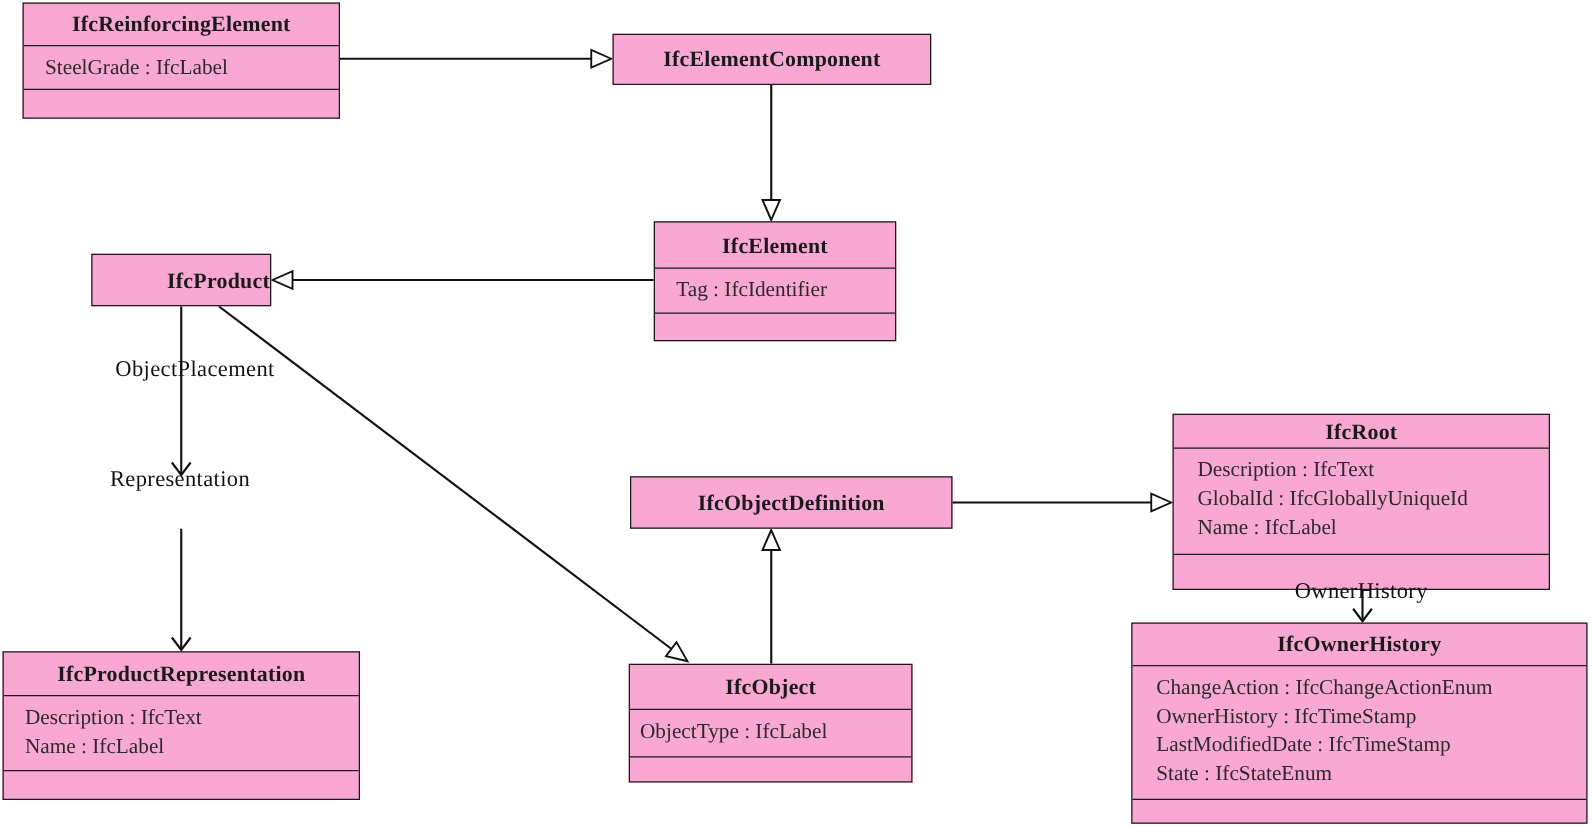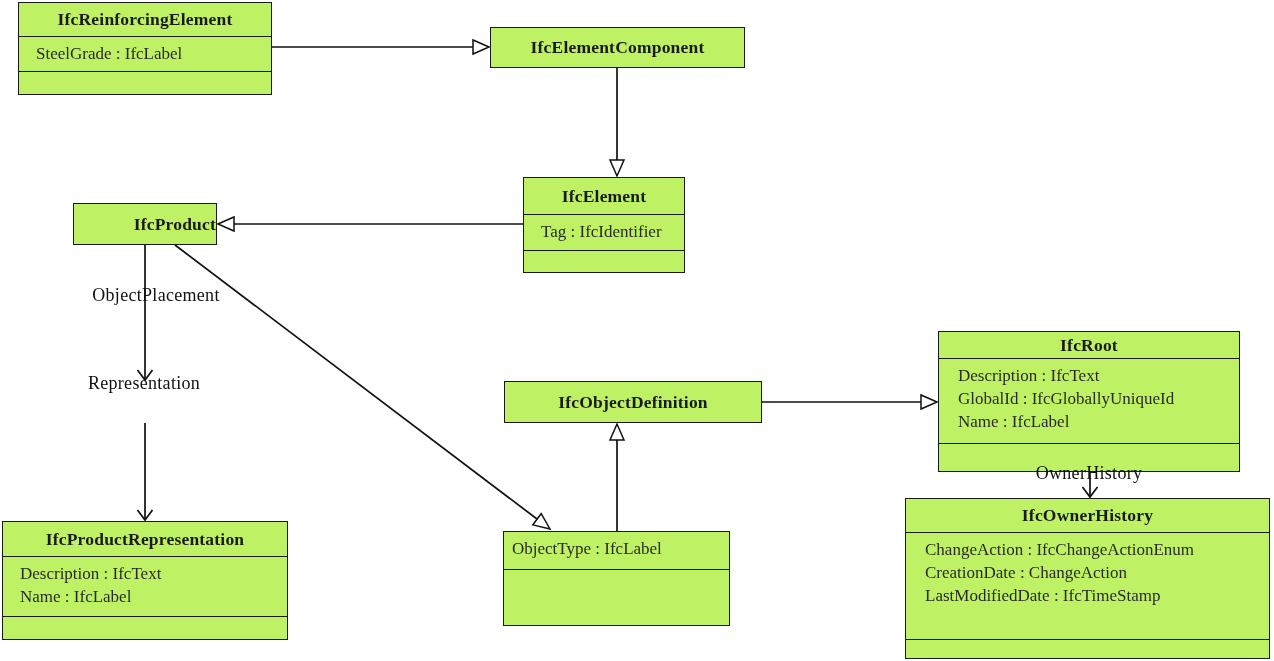--- a/index.html
+++ b/index.html
@@ -13,21 +13,21 @@
   }
   #edges {
     position: absolute;
     left: 0; top: 0;
     z-index: 1;
   }
   .uml-class {
     position: absolute;
     z-index: 2;
     box-sizing: border-box;
-    background: #bef264;
+    background: #f9a8d4;
     border: 1.6px solid #1a1a1a;
     display: flex;
     flex-direction: column;
   }
   .uml-title {
     box-sizing: border-box;
     font-weight: bold;
     font-size: 17.5px;
     color: #1a1a1a;
     display: flex;
@@ -116,21 +116,21 @@
     <div class="uml-attrs" style="height:35px;">
       <div>SteelGrade : IfcLabel</div>
     </div>
     <div class="uml-empty"></div>
   </div>
 
   <div class="uml-class single" style="left:490px; top:27px; width:255px; height:41px;">
     <div class="uml-title">IfcElementComponent</div>
   </div>
 
-  <div class="uml-class" style="left:523px; top:177px; width:162px; height:96px;">
+  <div class="uml-class" style="left:523px; top:177px; width:194px; height:96px;">
     <div class="uml-title divided" style="height:37px;">IfcElement</div>
     <div class="uml-attrs" style="height:36px;">
       <div>Tag : IfcIdentifier</div>
     </div>
     <div class="uml-empty"></div>
   </div>
 
   <div class="uml-class single" style="left:73px; top:203px; width:144px; height:42px;align-items:flex-end;">
     <div class="uml-title">IfcProduct</div>
   </div>
@@ -143,42 +143,44 @@
       <div>Name : IfcLabel</div>
     </div>
     <div class="uml-empty"></div>
   </div>
 
   <div class="uml-class single" style="left:504px; top:381px; width:258px; height:42px;">
     <div class="uml-title">IfcObjectDefinition</div>
   </div>
 
   <div class="uml-class" style="left:503px; top:531px; width:227px; height:95px;">
+    <div class="uml-title divided" style="height:36px;">IfcObject</div>
     <div class="uml-attrs" style="height:38px; text-align:left; padding-left:8px;">
       <div>ObjectType : IfcLabel</div>
     </div>
     <div class="uml-empty"></div>
   </div>
 
   <div class="uml-class" style="left:938px; top:331px; width:302px; height:141px;">
     <div class="uml-title divided" style="height:27px;">IfcRoot</div>
     <div class="uml-attrs" style="height:85px; padding-left:19px;">
       <div>Description : IfcText</div>
       <div>GlobalId : IfcGloballyUniqueId</div>
       <div>Name : IfcLabel</div>
     </div>
     <div class="uml-empty"></div>
   </div>
 
   <div class="uml-class" style="left:905px; top:498px; width:365px; height:161px;">
     <div class="uml-title divided" style="height:34px;">IfcOwnerHistory</div>
     <div class="uml-attrs" style="height:107px; padding-left:19px;">
       <div>ChangeAction : IfcChangeActionEnum</div>
-      <div>CreationDate : ChangeAction</div>
+      <div>OwnerHistory : IfcTimeStamp</div>
       <div>LastModifiedDate : IfcTimeStamp</div>
+      <div>State : IfcStateEnum</div>
     </div>
     <div class="uml-empty"></div>
   </div>
 
   <div class="edge-label" style="left:156px; top:295px;">ObjectPlacement</div>
   <div class="edge-label" style="left:144px; top:383px;">Representation</div>
   <div class="edge-label" style="left:1089px; top:473px;">OwnerHistory</div>
 
 </div>
 

